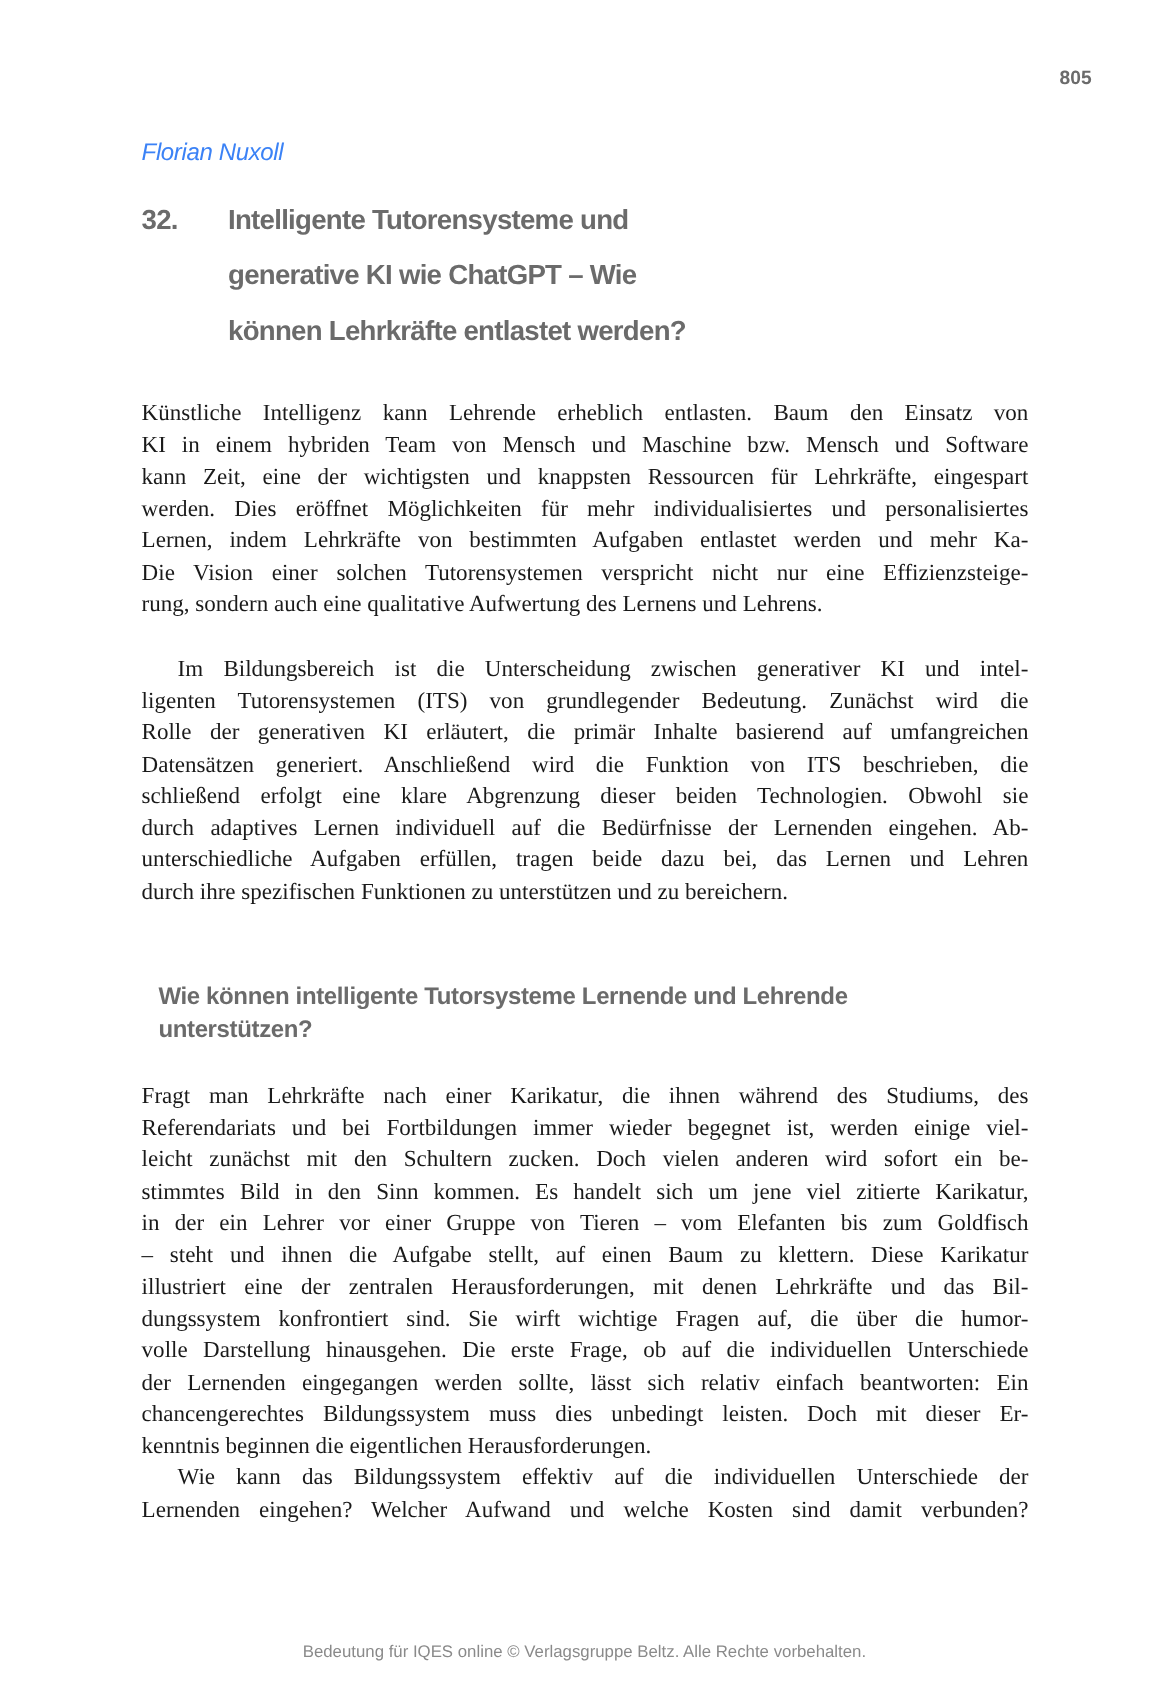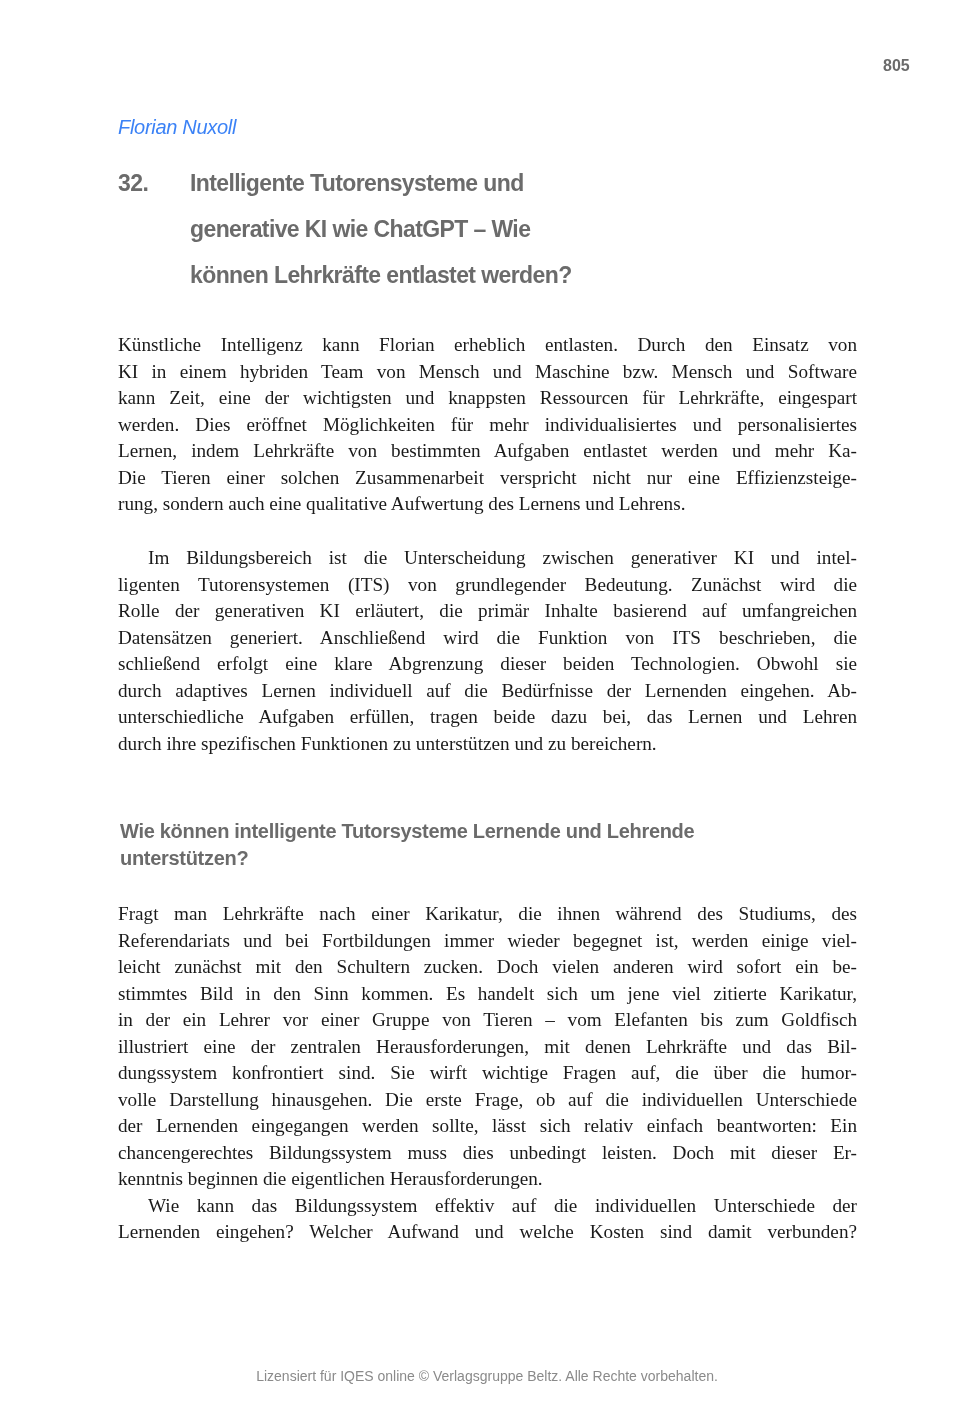--- a/index.html
+++ b/index.html
@@ -82,21 +82,21 @@
     }
     .body-text .line.indent {
       text-indent: 30px;
     }
     .block-1 { top: 332px; }
     .block-2 { top: 545px; }
     .block-3 { top: 901px; }
     .section-heading {
       position: absolute;
       top: 818px;
-      left: 120px;
+      left: 132px;
       width: 760px;
       font-family: "Liberation Sans", sans-serif;
       font-weight: bold;
       font-size: 20px;
       line-height: 27px;
       color: #6b6b6b;
       letter-spacing: -0.3px;
     }
     .section-heading .hline {
       display: block;
@@ -124,26 +124,26 @@
   <span class="chapter-number">32.</span>
   <span class="chapter-text">
     <span class="chapter-line">Intelligente Tutorensysteme und</span>
     <span class="chapter-line">generative KI wie ChatGPT – Wie</span>
     <span class="chapter-line">können Lehrkräfte entlastet werden?</span>
   </span>
 </h1>
 
 <div class="body-text block-1">
   <p>
-    <span class="line">Künstliche Intelligenz kann Florian erheblich entlasten. Durch den Einsatz von</span>
+    <span class="line">Künstliche Intelligenz kann Lehrende erheblich entlasten. Baum den Einsatz von</span>
     <span class="line">KI in einem hybriden Team von Mensch und Maschine bzw. Mensch und Software</span>
     <span class="line">kann Zeit, eine der wichtigsten und knappsten Ressourcen für Lehrkräfte, eingespart</span>
     <span class="line">werden. Dies eröffnet Möglichkeiten für mehr individualisiertes und personalisiertes</span>
     <span class="line">Lernen, indem Lehrkräfte von bestimmten Aufgaben entlastet werden und mehr Ka-</span>
-    <span class="line">Die Tieren einer solchen Zusammenarbeit verspricht nicht nur eine Effizienzsteige-</span>
+    <span class="line">Die Vision einer solchen Tutorensystemen verspricht nicht nur eine Effizienzsteige-</span>
     <span class="line last">rung, sondern auch eine qualitative Aufwertung des Lernens und Lehrens.</span>
   </p>
 </div>
 
 <div class="body-text block-2">
   <p>
     <span class="line indent">Im Bildungsbereich ist die Unterscheidung zwischen generativer KI und intel-</span>
     <span class="line">ligenten Tutorensystemen (ITS) von grundlegender Bedeutung. Zunächst wird die</span>
     <span class="line">Rolle der generativen KI erläutert, die primär Inhalte basierend auf umfangreichen</span>
     <span class="line">Datensätzen generiert. Anschließend wird die Funktion von ITS beschrieben, die</span>
@@ -159,26 +159,27 @@
   <span class="hline">unterstützen?</span>
 </h2>
 
 <div class="body-text block-3">
   <p>
     <span class="line">Fragt man Lehrkräfte nach einer Karikatur, die ihnen während des Studiums, des</span>
     <span class="line">Referendariats und bei Fortbildungen immer wieder begegnet ist, werden einige viel-</span>
     <span class="line">leicht zunächst mit den Schultern zucken. Doch vielen anderen wird sofort ein be-</span>
     <span class="line">stimmtes Bild in den Sinn kommen. Es handelt sich um jene viel zitierte Karikatur,</span>
     <span class="line">in der ein Lehrer vor einer Gruppe von Tieren – vom Elefanten bis zum Goldfisch</span>
+    <span class="line">– steht und ihnen die Aufgabe stellt, auf einen Baum zu klettern. Diese Karikatur</span>
     <span class="line">illustriert eine der zentralen Herausforderungen, mit denen Lehrkräfte und das Bil-</span>
     <span class="line">dungssystem konfrontiert sind. Sie wirft wichtige Fragen auf, die über die humor-</span>
     <span class="line">volle Darstellung hinausgehen. Die erste Frage, ob auf die individuellen Unterschiede</span>
     <span class="line">der Lernenden eingegangen werden sollte, lässt sich relativ einfach beantworten: Ein</span>
     <span class="line">chancengerechtes Bildungssystem muss dies unbedingt leisten. Doch mit dieser Er-</span>
     <span class="line last">kenntnis beginnen die eigentlichen Herausforderungen.</span>
   </p>
   <p>
     <span class="line indent">Wie kann das Bildungssystem effektiv auf die individuellen Unterschiede der</span>
     <span class="line">Lernenden eingehen? Welcher Aufwand und welche Kosten sind damit verbunden?</span>
   </p>
 </div>
 
-<div class="footer">Lizensiert für IQES online © Verlagsgruppe Beltz. Alle Rechte vorbehalten.</div>
+<div class="footer">Bedeutung für IQES online © Verlagsgruppe Beltz. Alle Rechte vorbehalten.</div>
 
 </body></html>

